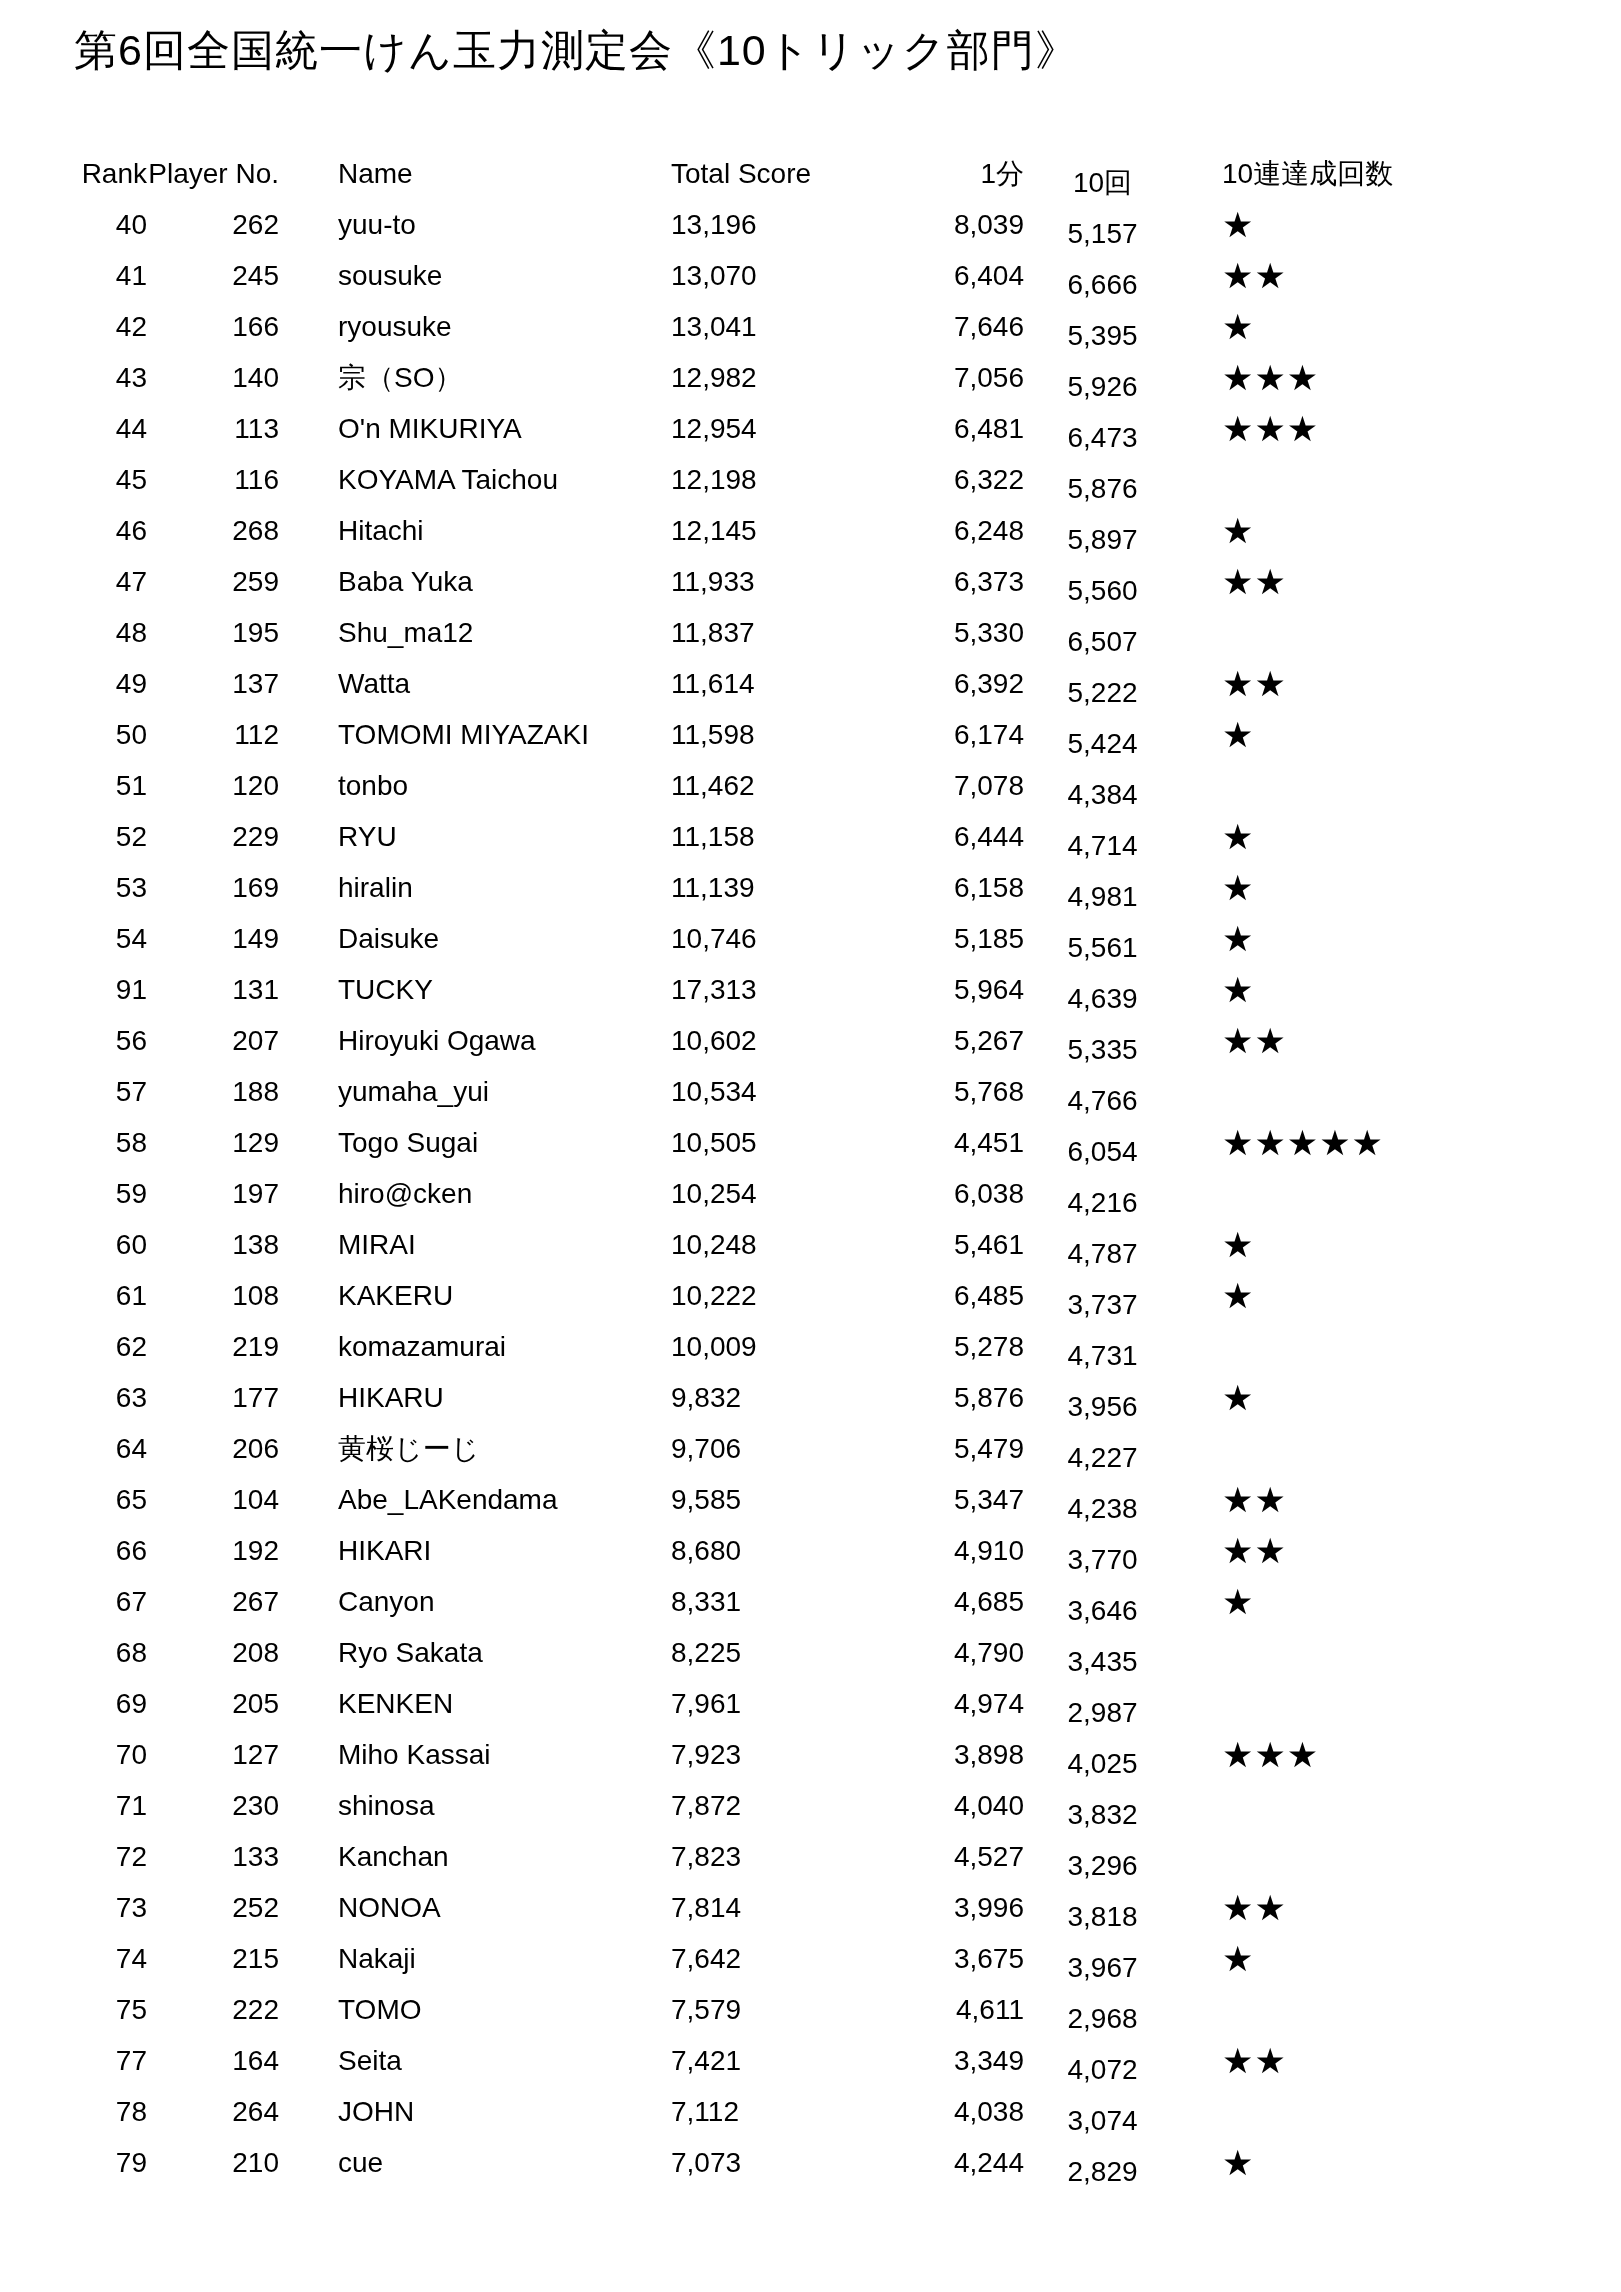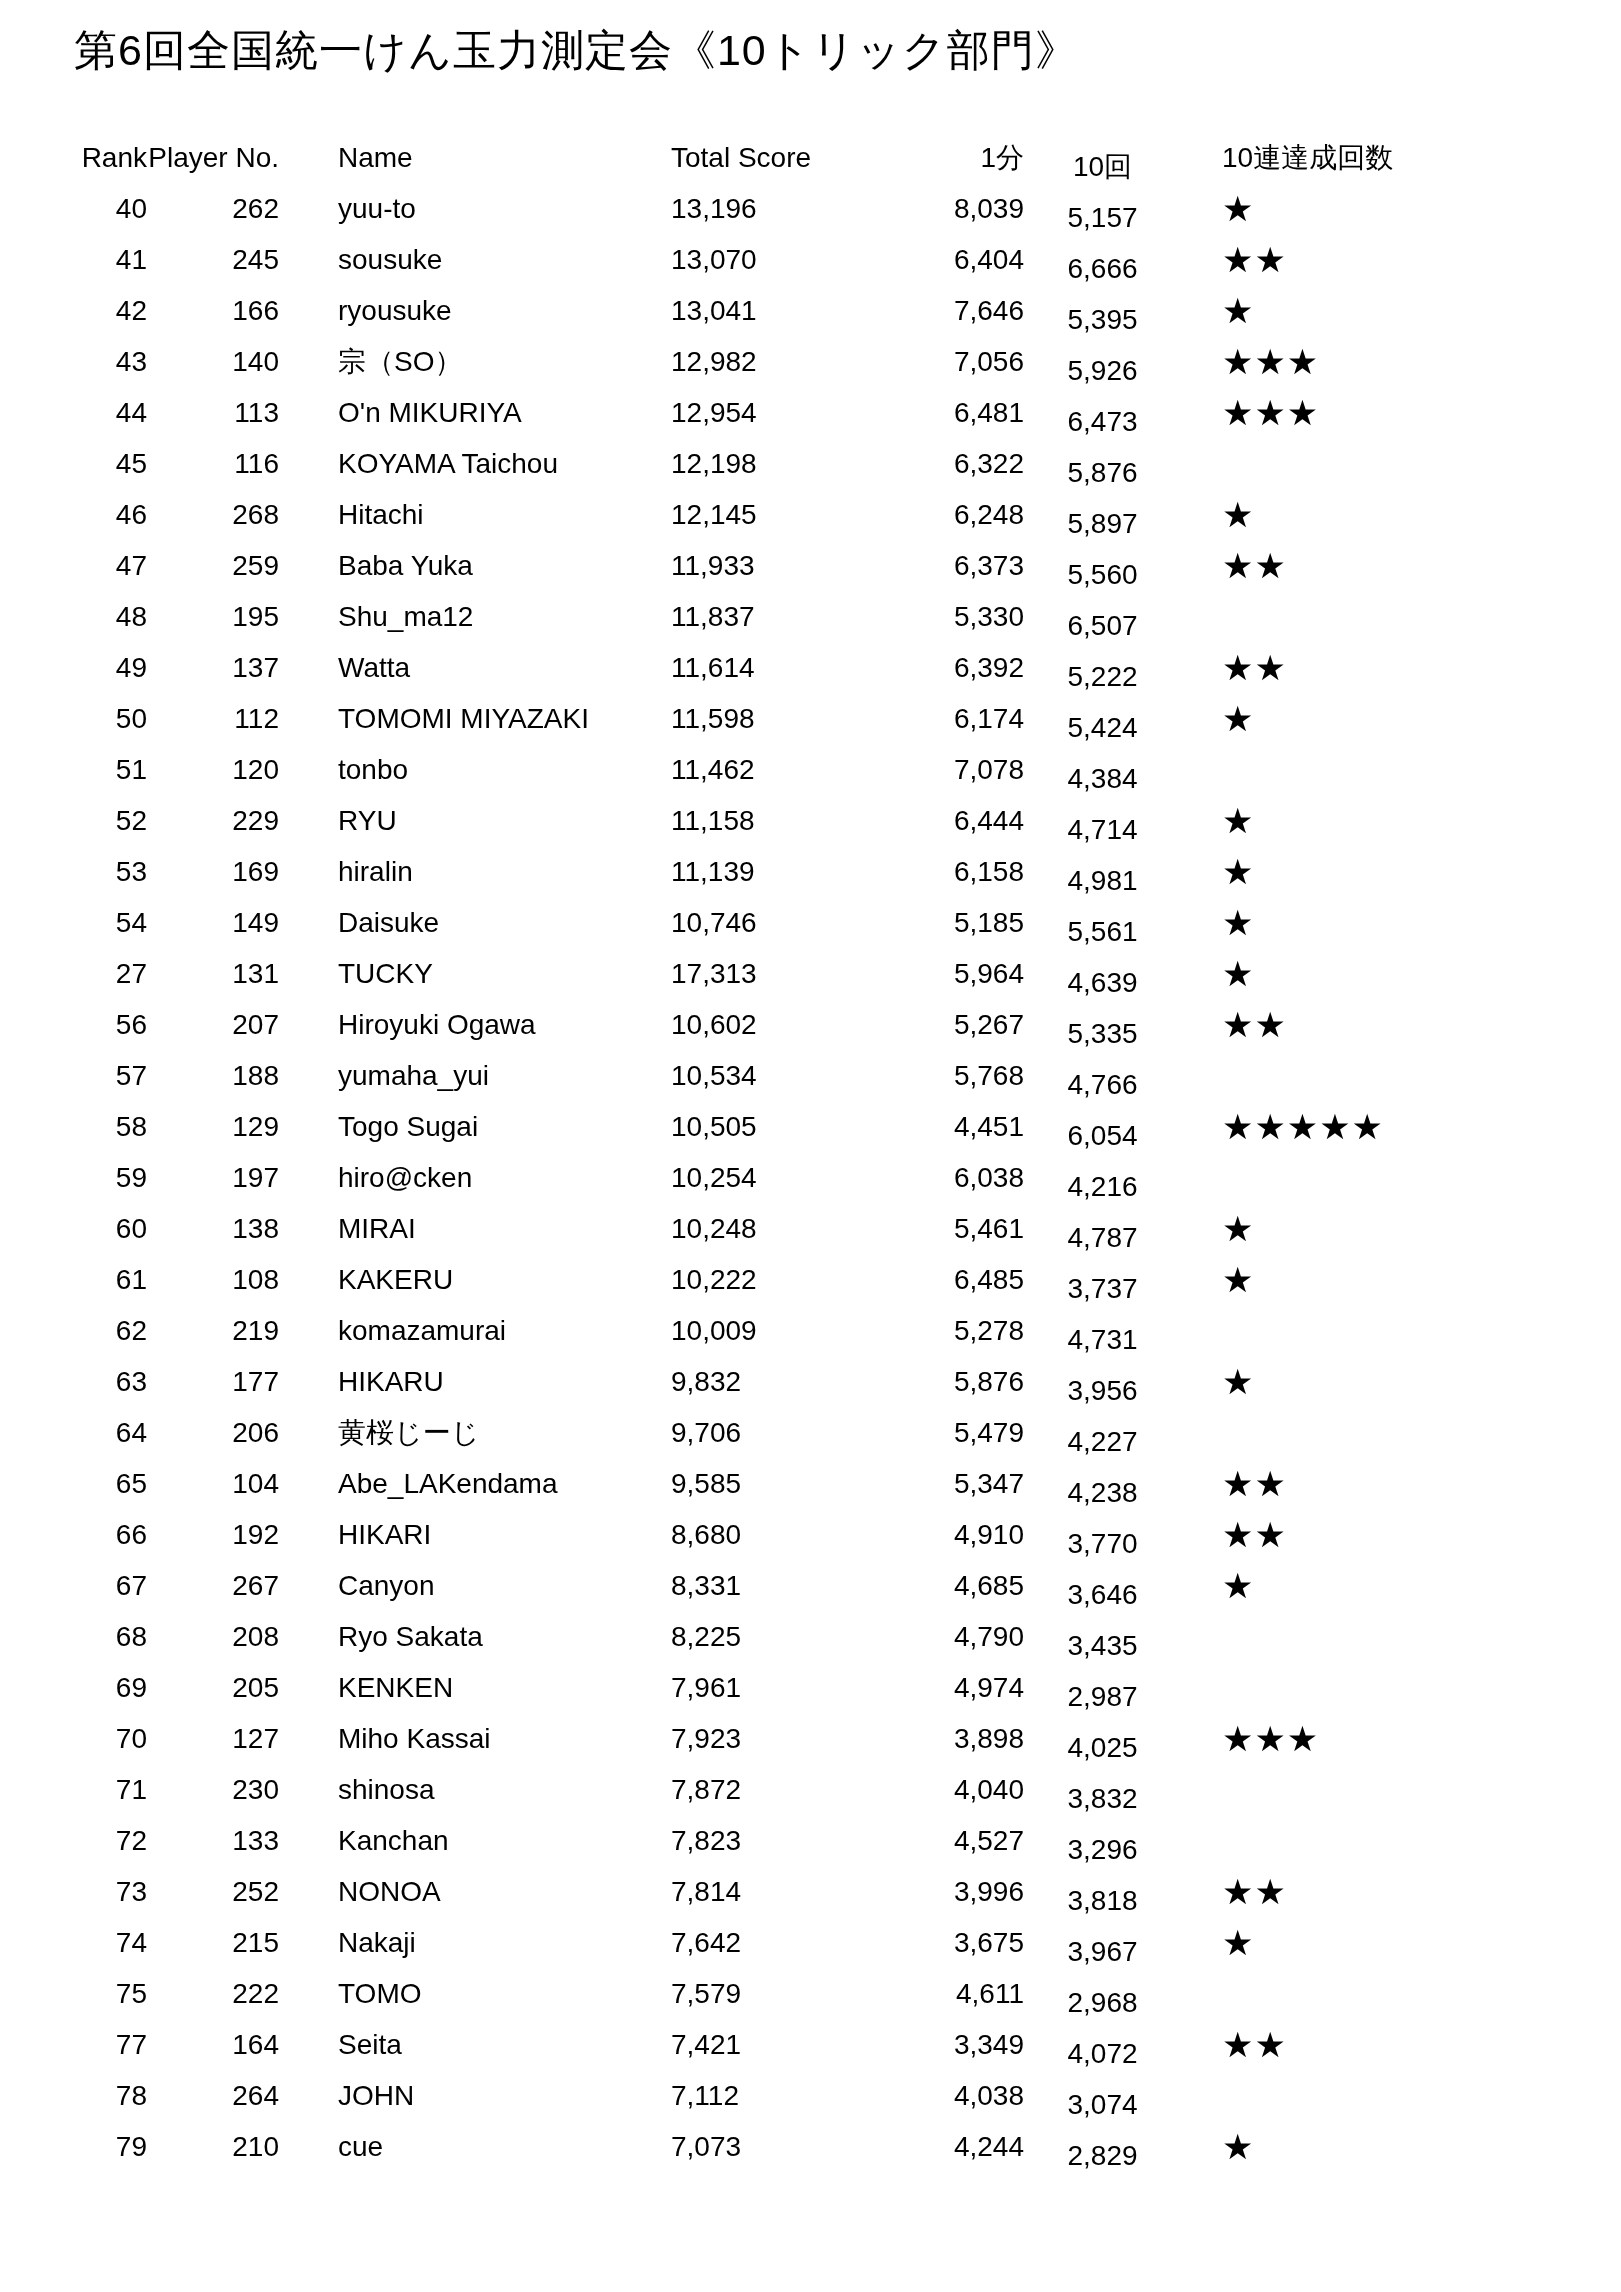--- a/index.html
+++ b/index.html
@@ -17,21 +17,21 @@
     left:74px;
     top:22px;
     font-size:43px;
     font-weight:400;
     white-space:nowrap;
     letter-spacing:1px;
   }
   .table {
     position:absolute;
     left:0;
-    top:132px;
+    top:148px;
     width:1621px;
   }
   .row {
     display:flex;
     height:51px;
     align-items:center;
     white-space:nowrap;
   }
   .cell { font-size:28px; line-height:1; }
   .c-rank   { width:147px; text-align:right; }
@@ -193,21 +193,21 @@
         <div class="row">
           <div class="cell c-rank">54</div>
           <div class="cell c-player">149</div>
           <div class="cell c-name">Daisuke</div>
           <div class="cell c-total">10,746</div>
           <div class="cell c-min">5,185</div>
           <div class="cell c-kai">5,561</div>
           <div class="cell c-stars stars-glyphs">★</div>
         </div>
         <div class="row">
-          <div class="cell c-rank">27</div>
+          <div class="cell c-rank">91</div>
           <div class="cell c-player">131</div>
           <div class="cell c-name">TUCKY</div>
           <div class="cell c-total">17,313</div>
           <div class="cell c-min">5,964</div>
           <div class="cell c-kai">4,639</div>
           <div class="cell c-stars stars-glyphs">★</div>
         </div>
         <div class="row">
           <div class="cell c-rank">56</div>
           <div class="cell c-player">207</div>

